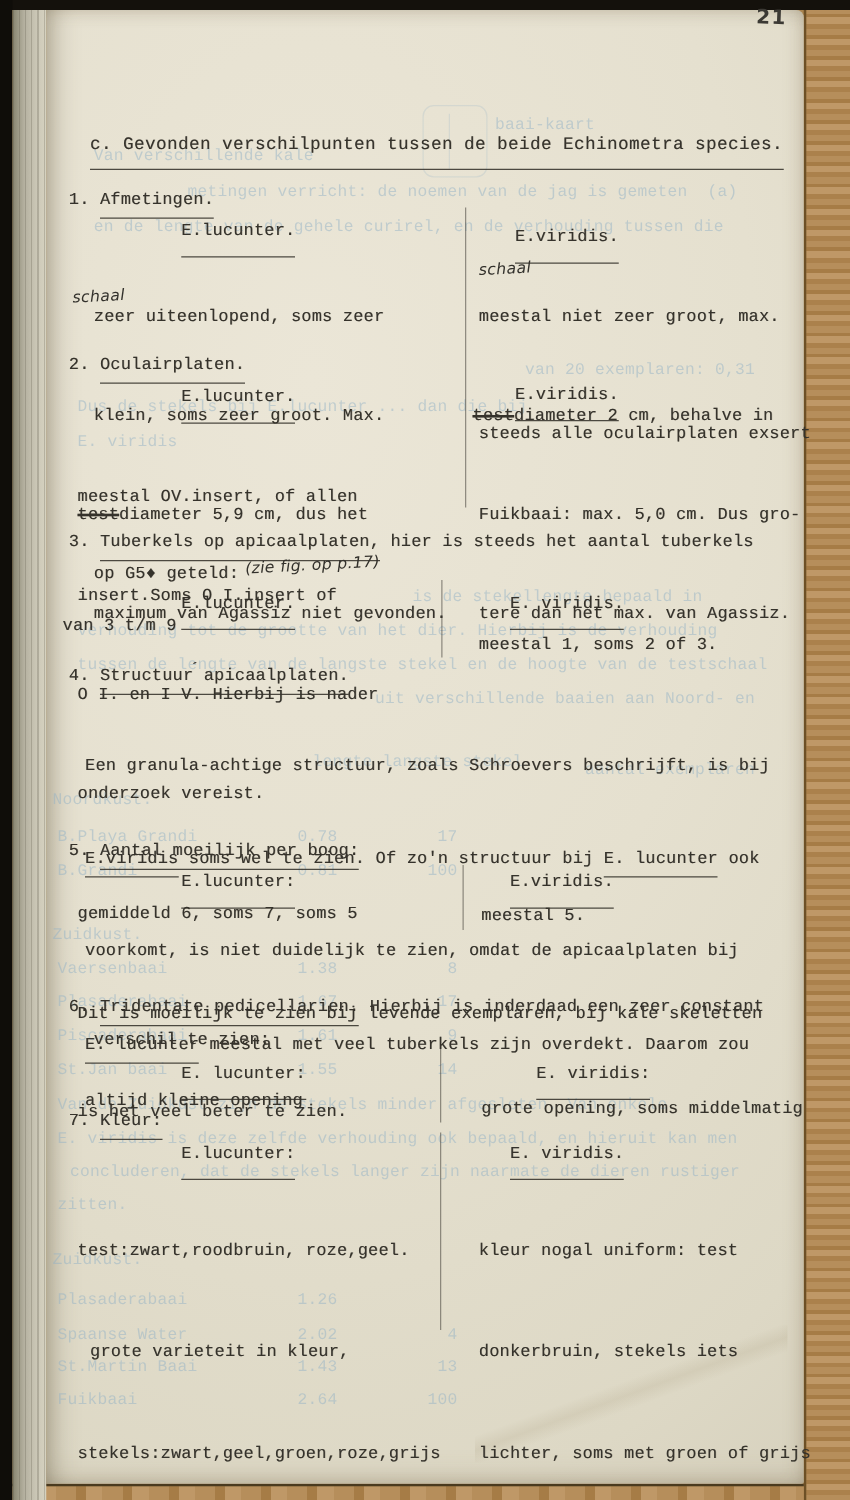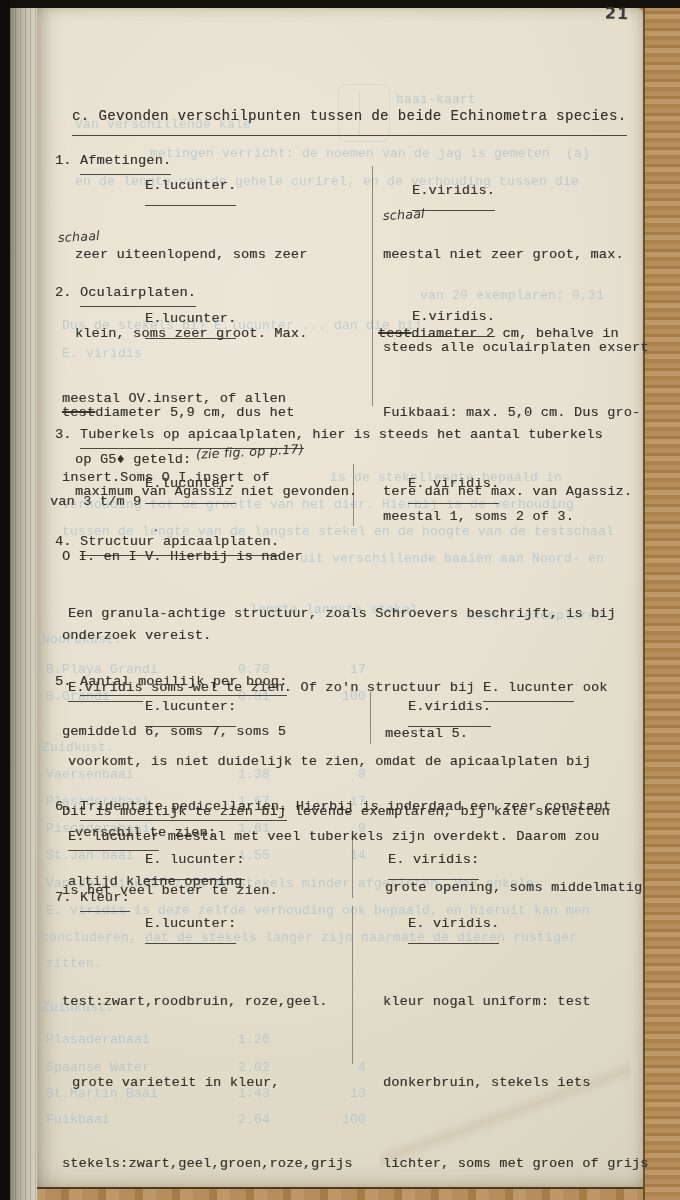--- a/index.html
+++ b/index.html
@@ -92,21 +92,21 @@
     <div class="ghost" style="left:42px;top:632px">Noordkust.</div>
     <div class="ghost" style="left:46px;top:662px">B.Playa Grandi          0.78          17</div>
     <div class="ghost" style="left:46px;top:689px">B.Grandi                0.81         100</div>
     <div class="ghost" style="left:42px;top:740px">Zuidkust.</div>
     <div class="ghost" style="left:46px;top:767px">Vaersenbaai             1.38           8</div>
     <div class="ghost" style="left:46px;top:794px">Plasaderabaai           1.67          17</div>
     <div class="ghost" style="left:46px;top:821px">Piscaderabaai           1.61           9</div>
     <div class="ghost" style="left:46px;top:848px">St.Jan baai             1.55          14</div>
     <div class="ghost" style="left:46px;top:876px">Van de Zuidkust zijn de stekels minder afgesleten. Van enkele</div>
     <div class="ghost" style="left:46px;top:903px">E. viridis is deze zelfde verhouding ook bepaald, en hieruit kan men</div>
-    <div class="ghost" style="left:41px;top:930px">concluderen, dat de stekels langer zijn naarmate de dieren rustiger</div>
+    <div class="ghost" style="left:56px;top:930px">concluderen, dat de stekels langer zijn naarmate de dieren rustiger</div>
     <div class="ghost" style="left:46px;top:956px">zitten.</div>
     <div class="ghost" style="left:42px;top:1000px">Zuidkust.</div>
     <div class="ghost" style="left:46px;top:1032px">Plasaderabaai           1.26</div>
     <div class="ghost" style="left:46px;top:1060px">Spaanse Water           2.02           4</div>
     <div class="ghost" style="left:46px;top:1086px">St.Martin Baai          1.43          13</div>
     <div class="ghost" style="left:46px;top:1112px">Fuikbaai                2.64         100</div>
   </div>
 
   <div class="pagenum">21</div>
 
@@ -171,21 +171,21 @@
     <div class="tw" style="left:62px;top:719px">gemiddeld 6, soms 7, soms 5</div>
     <div class="tw" style="left:385px;top:721px">meestal 5.</div>
     <div class="tw" style="left:62px;top:746px">
       <div>Dit is moeilijk te zien bij levende exemplaren, bij kale skeletten</div>
       <div>is het veel beter te zien.</div>
     </div>
 
     <div class="tw" style="left:55px;top:794px"><span>6.</span><span> </span><span class="u">Tridentate pedicellarien.</span><span> Hierbij is inderdaad een zeer constant</span></div>
     <div class="tw" style="left:75px;top:820px">verschil te zien:</div>
     <div class="tw u" style="left:145px;top:847px">E. lucunter:</div>
-    <div class="tw u" style="left:388px;top:847px">E. viridis:</div>
+    <div class="tw u" style="left:429px;top:847px">E. viridis:</div>
     <div class="tw" style="left:68px;top:869px">altijd kleine opening</div>
     <div class="tw" style="left:385px;top:875px">grote opening, soms middelmatig</div>
 
     <div class="tw" style="left:55px;top:885px"><span>7.</span><span> </span><span class="u">Kleur:</span></div>
     <div class="tw u" style="left:145px;top:911px">E.lucunter:</div>
     <div class="tw u" style="left:408px;top:911px">E. viridis.</div>
     <div class="tw" style="left:62px;top:934px;line-height:27px">
       <div>test:zwart,roodbruin, roze,geel.</div>
       <div style="margin-left:10px">grote varieteit in kleur,</div>
       <div>stekels:zwart,geel,groen,roze,grijs</div>

